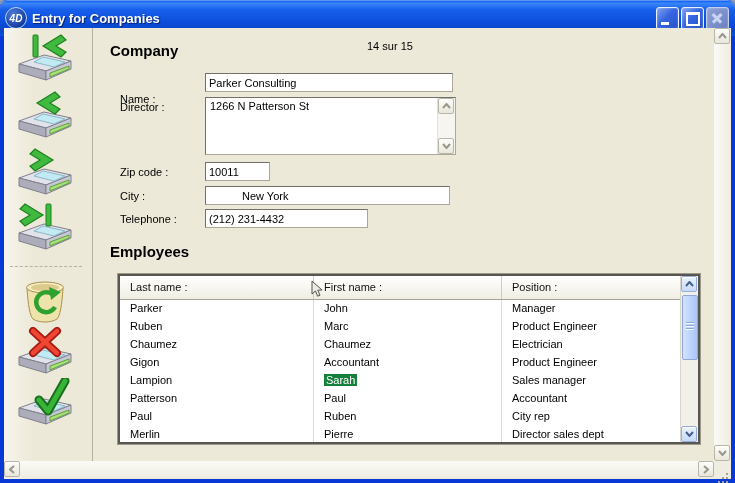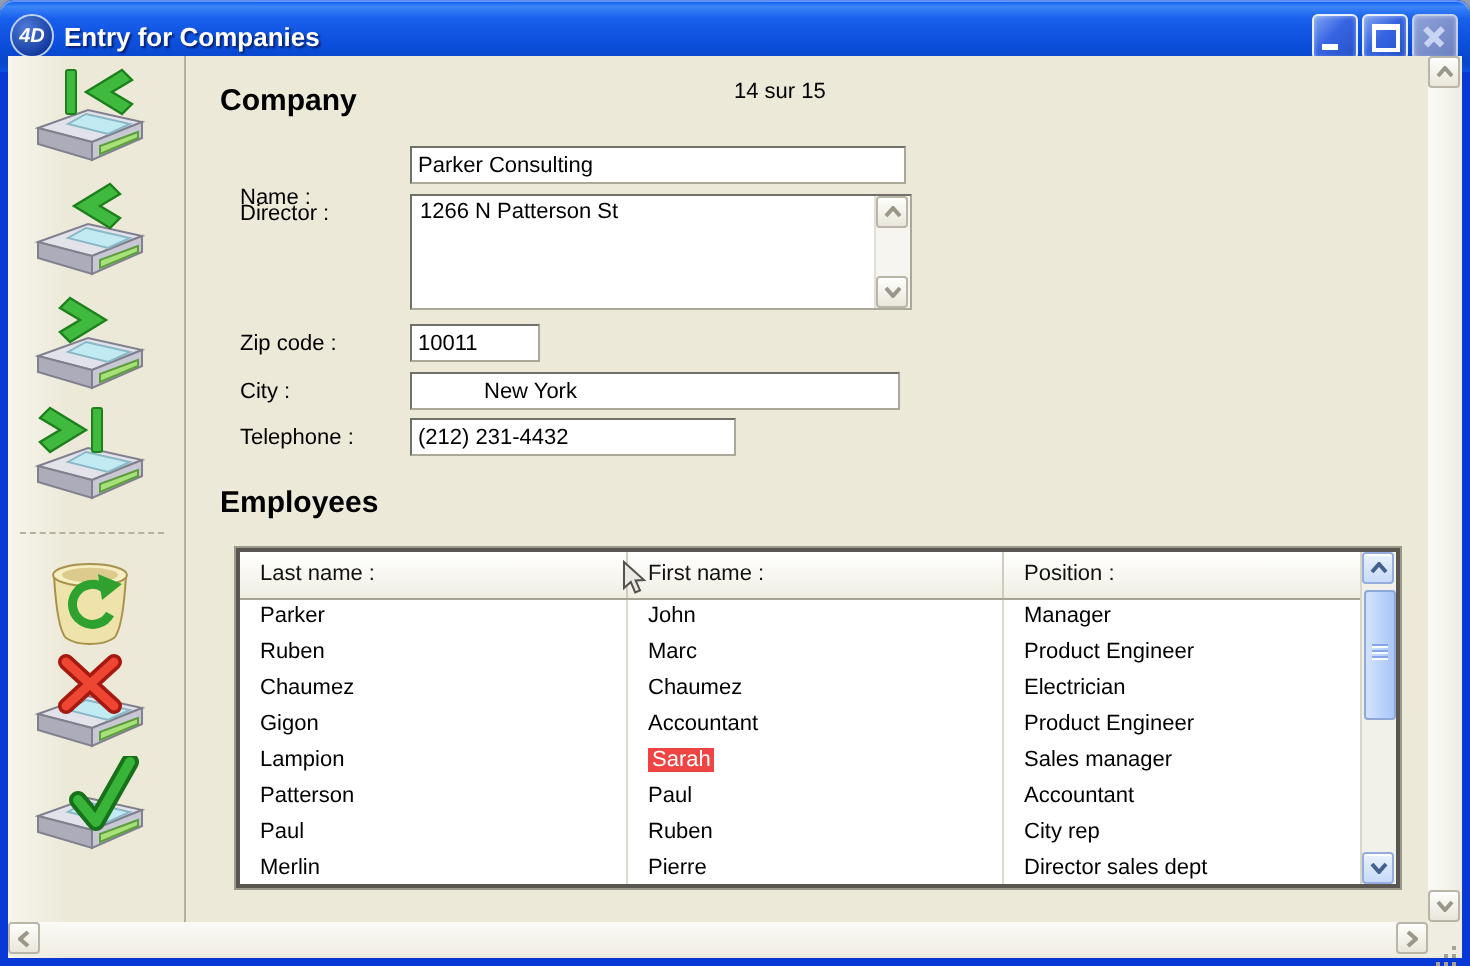--- a/index.html
+++ b/index.html
@@ -44,21 +44,21 @@
   
   .table{position:absolute;left:118px;top:274px;width:582px;height:170px;background:#fff;
     border:2px solid #58564E;outline:1px solid #9B988C;box-sizing:border-box;overflow:hidden;padding-left:26px;}
   .thead{position:absolute;left:0;top:0;right:17px;height:23px;
     background:linear-gradient(180deg,#FFFFFF,#F0EEE2);border-bottom:1px solid #A7A496;display:flex;}
   .th{font-size:11px;color:#111;padding:5px 0 0 10px;box-sizing:border-box;border-right:1px solid #CFCDBF;}
   .tbody{position:absolute;left:0;top:24px;right:17px;bottom:0;overflow:hidden;}
   .tr{display:flex;height:18px;}
   .td{font-size:11px;color:#000;padding:2px 0 0 10px;box-sizing:border-box;border-right:1px solid #DDDBCE;white-space:nowrap;overflow:hidden;}
   .c1{width:194px;} .c2{width:188px;} .c3{flex:1;border-right:none;}
-  .sel{background:#ef4444;color:#fff;padding:0 2px;}
+  .sel{background:#15803d;color:#fff;padding:0 2px;}
   .tbl-vscroll{position:absolute;right:0;top:0;bottom:0;width:17px;background:#F1F0E9;border-left:1px solid #D8D6C8;}
   .thumb{position:absolute;left:1px;top:19px;width:14px;height:63px;border:1px solid #90A8D8;border-radius:2px;
     background:linear-gradient(90deg,#D3E3FE,#A9C6F8);}
   .thumb::after{content:"";position:absolute;left:3px;top:26px;width:8px;height:8px;
     background:repeating-linear-gradient(180deg,#86A6E8 0 1px,rgba(255,255,255,.9) 1px 2px,transparent 2px 3px);}
   
   .win-vscroll{position:absolute;left:714px;top:28px;width:17px;height:433px;background:linear-gradient(90deg,#FBFAF6,#EFEDE2);}
   .win-hscroll{position:absolute;left:4px;top:461px;width:710px;height:17px;background:linear-gradient(180deg,#FBFAF6,#EFEDE2);}
   .win-corner{position:absolute;left:714px;top:461px;width:17px;height:17px;background:#EFEDE2;}
   .grip{position:absolute;right:3px;bottom:3px;width:2px;height:2px;background:#A6A394;

